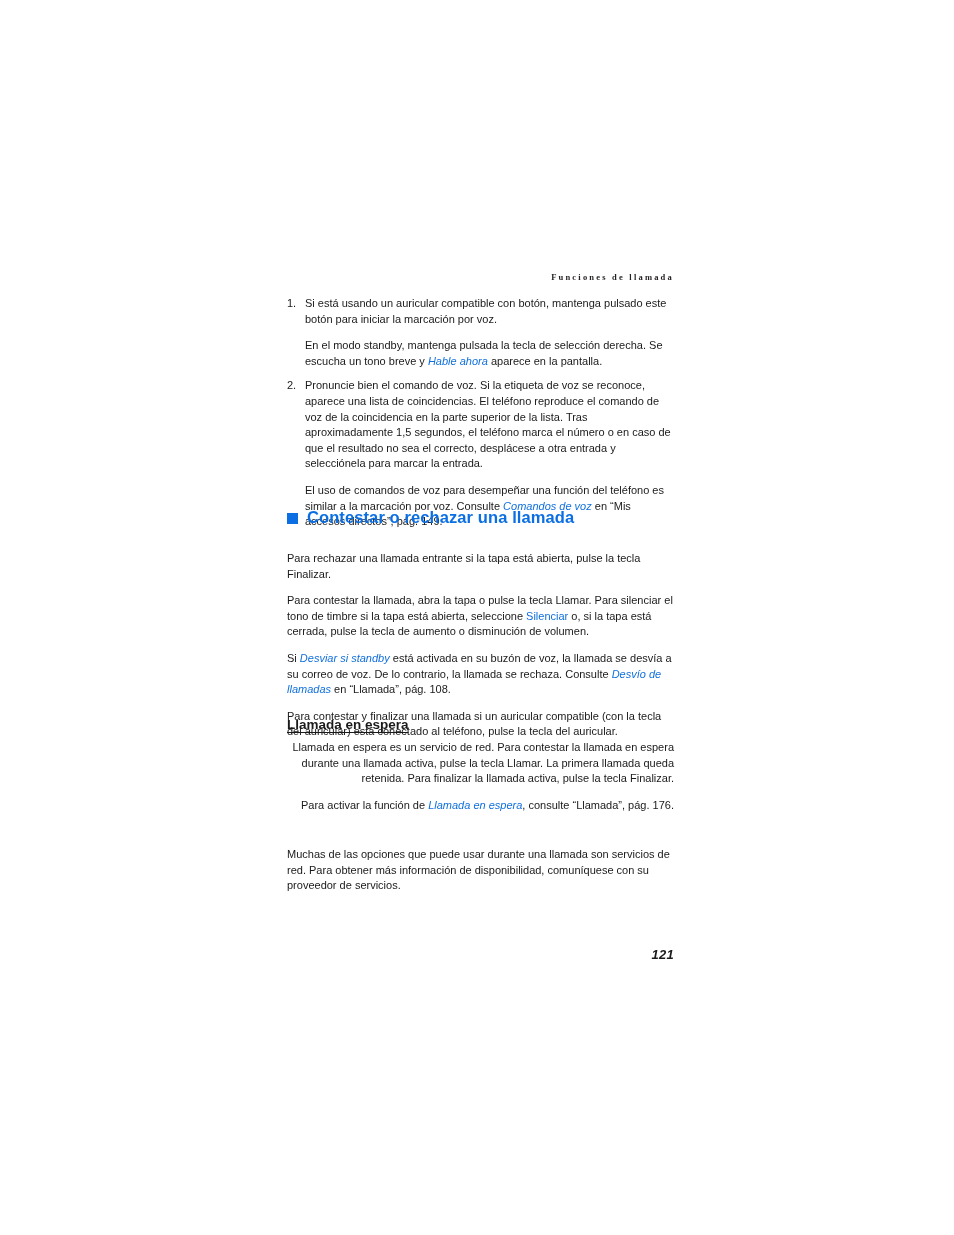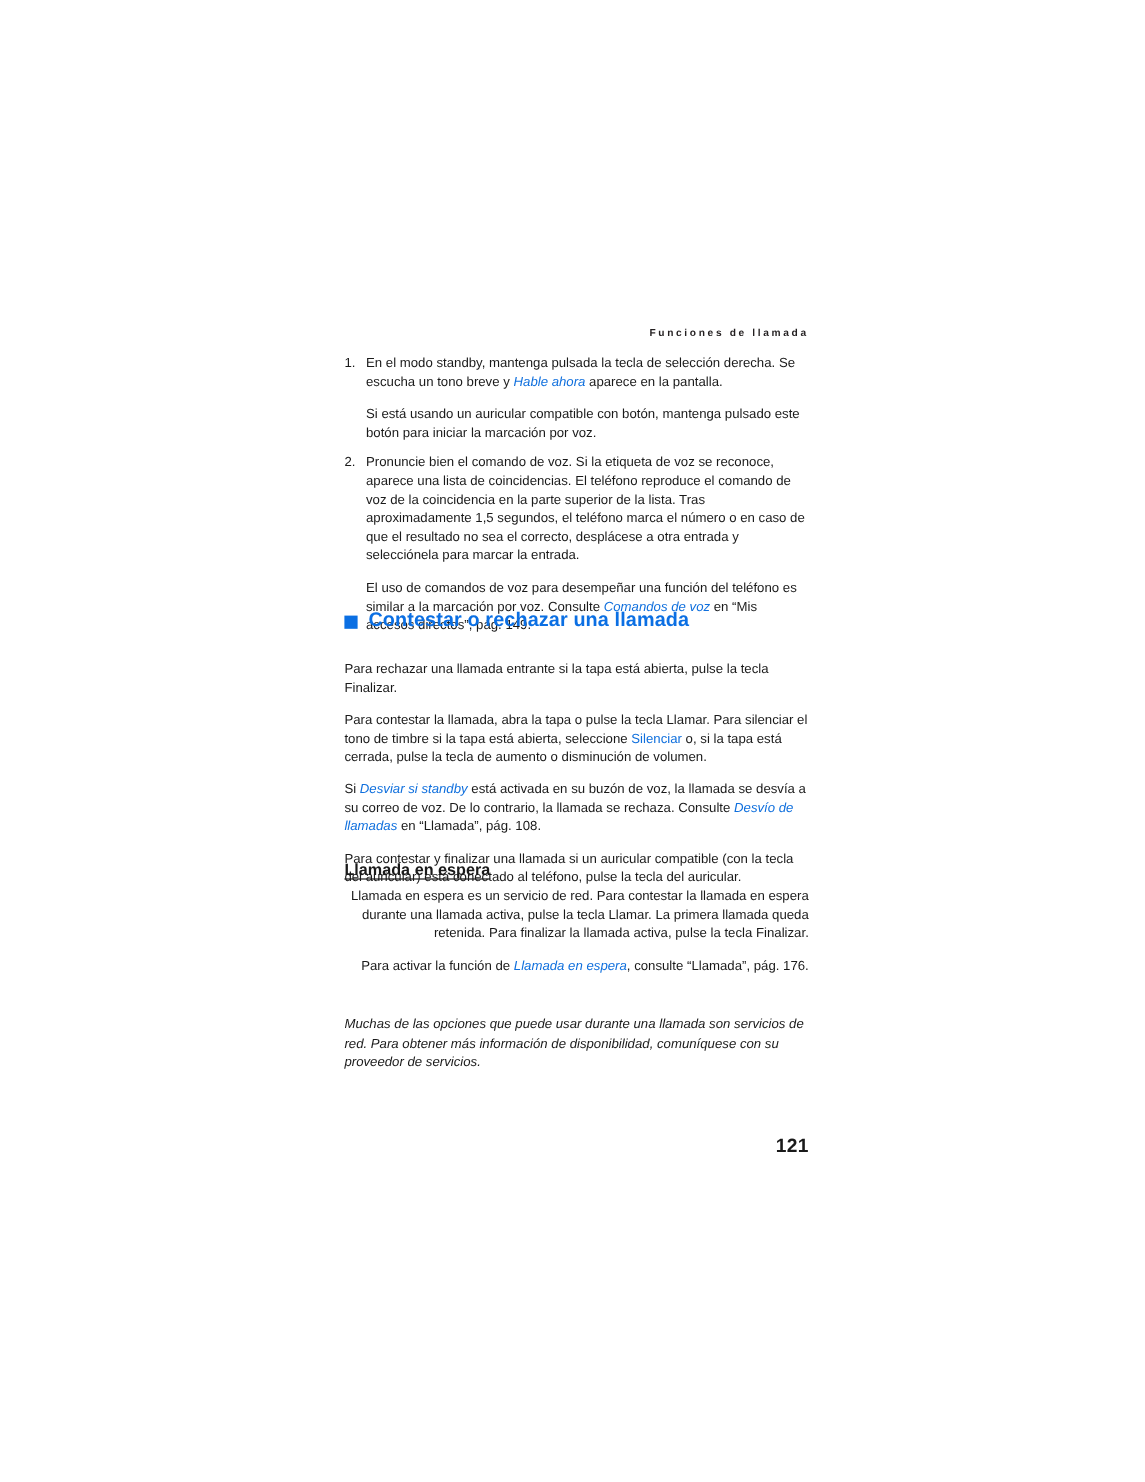--- a/index.html
+++ b/index.html
@@ -30,20 +30,21 @@
     position: absolute;
     top: 272px;
     right: 0;
     left: 0;
     text-align: right;
     font-size: 8.5px;
     letter-spacing: 2.2px;
     color: #231f20;
     font-weight: 600;
     white-space: nowrap;
+    font-family: Liberation Serif, serif;
   }
 
   
   .numlist {
     position: absolute;
     top: 296px;
     left: 0;
     width: 387px;
   }
   .num-item {
@@ -119,48 +120,49 @@
     text-decoration: underline;
     text-underline-offset: 3px;
     text-decoration-thickness: 1px;
   }
 
   
   .blk { position: absolute; left: 0; width: 387px; }
   #sect-contestar      { top: 507px; }
   #para-contestar      { top: 551px; }
   #sect-opciones       { top: 822px; }
-  #para-opciones       { top: 847px; font-style: italic; }
+  #para-opciones       { top: 847px; }
   #subhead-espera      { top: 716px; }
   #para-espera         { top: 740px; text-align: right; }
 
   
   .folio {
     position: absolute;
     top: 947px;
     right: 0;
-    font-size: 16px;
+    font-size: 13px;
     font-weight: 600;
     color: #1a1a1a;
     letter-spacing: 0.3px;
+    font-style: italic;
   }
 </style>
 </head>
 <body>
 
 <div class="page">
 
   <div class="running-header">Funciones de llamada</div>
 
   <div class="numlist" id="numlist">
       <div class="num-item">
         <span class="num-marker">1.</span>
         <div class="num-body">
+          <p class=""><span>Si está usando un auricular compatible con botón, mantenga pulsado este botón para iniciar la marcación por voz.</span></p>
           <p class=""><span>En el modo standby, mantenga pulsada la tecla de selección derecha. Se escucha un tono breve y </span><span class="ref">Hable ahora</span><span> aparece en la pantalla.</span></p>
-          <p class=""><span>Si está usando un auricular compatible con botón, mantenga pulsado este botón para iniciar la marcación por voz.</span></p>
         </div>
       </div>
       <div class="num-item">
         <span class="num-marker">2.</span>
         <div class="num-body">
           <p class=""><span>Pronuncie bien el comando de voz. Si la etiqueta de voz se reconoce, aparece una lista de coincidencias. El teléfono reproduce el comando de voz de la coincidencia en la parte superior de la lista. Tras aproximadamente 1,5 segundos, el teléfono marca el número o en caso de que el resultado no sea el correcto, desplácese a otra entrada y selecciónela para marcar la entrada.</span></p>
           <p class=""><span>El uso de comandos de voz para desempeñar una función del teléfono es similar a la marcación por voz. Consulte </span><span class="ref">Comandos de voz</span><span> en “Mis accesos directos”, pág. 149.</span></p>
         </div>
       </div>
     </div>

